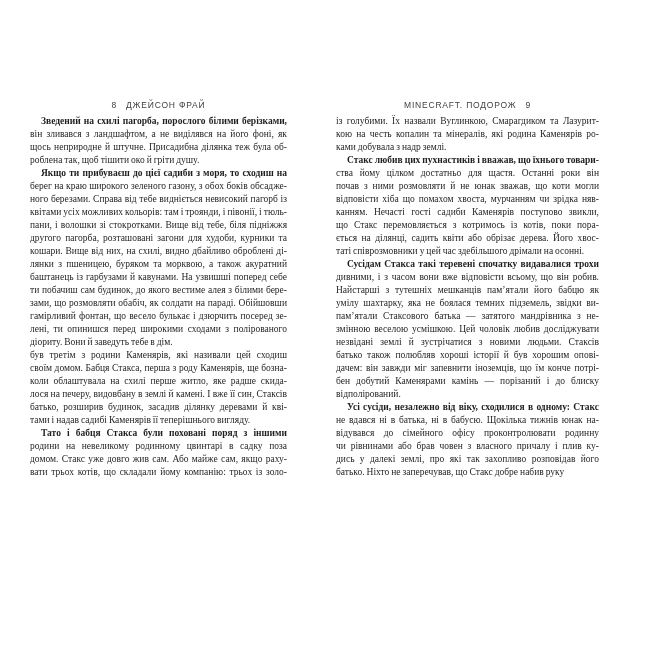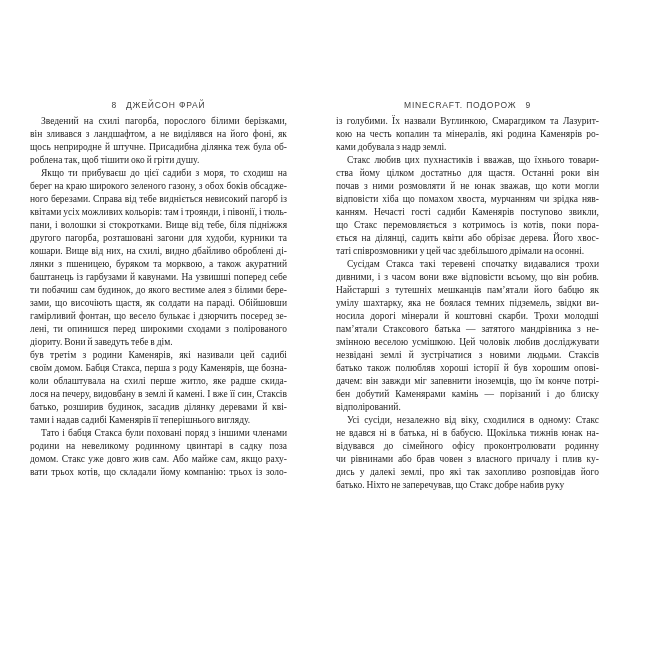--- a/index.html
+++ b/index.html
@@ -50,21 +50,21 @@
     font-size: 9.5px;
     line-height: 13px;
     word-spacing: -0.4px;
   }
   .line {
     height: 13px;
     overflow: hidden;
     text-align: justify;
     text-align-last: justify;
   }
-  .line.pfirst { text-indent: 11px; }
+  .line.pfirst { text-indent: 11px; font-weight: bold; }
   .line.plast  { text-align-last: left; }
 </style>
 </head>
 <body>
 
 <div class="spread">
 
   <div class="page left">
     <div class="running-head">
       <span>8</span>
@@ -78,25 +78,25 @@
         <div class="line pfirst">Якщо ти прибуваєш до цієї садиби з моря, то сходиш на</div>
         <div class="line">берег на краю широкого зеленого газону, з обох боків обсадже-</div>
         <div class="line">ного березами. Справа від тебе видніється невисокий пагорб із</div>
         <div class="line">квітами усіх можливих кольорів: там і троянди, і півонії, і тюль-</div>
         <div class="line">пани, і волошки зі стокротками. Вище від тебе, біля підніжжя</div>
         <div class="line">другого пагорба, розташовані загони для худоби, курники та</div>
         <div class="line">кошари. Вище від них, на схилі, видно дбайливо оброблені ді-</div>
         <div class="line">лянки з пшеницею, буряком та морквою, а також акуратний</div>
         <div class="line">баштанець із гарбузами й кавунами. На узвишші поперед себе</div>
         <div class="line">ти побачиш сам будинок, до якого вестиме алея з білими бере-</div>
-        <div class="line">зами, що височіють щастя, як солдати на параді. Обійшовши</div>
+        <div class="line">зами, що розмовляти обабіч, як солдати на параді. Обійшовши</div>
         <div class="line">гамірливий фонтан, що весело булькає і дзюрчить посеред зе-</div>
         <div class="line">лені, ти опинишся перед широкими сходами з полірованого</div>
         <div class="line plast">діориту. Вони й заведуть тебе в дім.</div>
-        <div class="line">був третім з родини Каменярів, які називали цей садибі</div>
+        <div class="line">був третім з родини Каменярів, які називали цей сходиш</div>
         <div class="line">своїм домом. Бабця Стакса, перша з роду Каменярів, ще бозна-</div>
         <div class="line">коли облаштувала на схилі перше житло, яке радше скида-</div>
         <div class="line">лося на печеру, видовбану в землі й камені. І вже її син, Стаксів</div>
         <div class="line">батько, розширив будинок, засадив ділянку деревами й кві-</div>
         <div class="line plast">тами і надав садибі Каменярів її теперішнього вигляду.</div>
         <div class="line pfirst">Тато і бабця Стакса були поховані поряд з іншими членами</div>
         <div class="line">родини на невеликому родинному цвинтарі в садку поза</div>
         <div class="line">домом. Стакс уже довго жив сам. Або майже сам, якщо раху-</div>
         <div class="line">вати трьох котів, що складали йому компанію: трьох із золо-</div>
       </div>
@@ -116,21 +116,20 @@
         <div class="line">почав з ними розмовляти й не юнак зважав, що коти могли</div>
         <div class="line">відповісти хіба що помахом хвоста, мурчанням чи зрідка няв-</div>
         <div class="line">канням. Нечасті гості садиби Каменярів поступово звикли,</div>
         <div class="line">що Стакс перемовляється з котримось із котів, поки пора-</div>
         <div class="line">ється на ділянці, садить квіти або обрізає дерева. Його хвос-</div>
         <div class="line plast">таті співрозмовники у цей час здебільшого дрімали на осонні.</div>
         <div class="line pfirst">Сусідам Стакса такі теревені спочатку видавалися трохи</div>
         <div class="line">дивними, і з часом вони вже відповісти всьому, що він робив.</div>
         <div class="line">Найстарші з тутешніх мешканців пам’ятали його бабцю як</div>
         <div class="line">умілу шахтарку, яка не боялася темних підземель, звідки ви-</div>
-        <div class="line">носила дорогі мінерали й коштовні скарби. Трохи молодші</div>
         <div class="line">пам’ятали Стаксового батька — затятого мандрівника з не-</div>
         <div class="line">змінною веселою усмішкою. Цей чоловік любив досліджувати</div>
         <div class="line">незвідані землі й зустрічатися з новими людьми. Стаксів</div>
         <div class="line">батько також полюбляв хороші історії й був хорошим опові-</div>
         <div class="line">дачем: він завжди міг запевнити іноземців, що їм конче потрі-</div>
         <div class="line">бен добутий Каменярами камінь — порізаний і до блиску</div>
         <div class="line plast">відполірований.</div>
         <div class="line pfirst">Усі сусіди, незалежно від віку, сходилися в одному: Стакс</div>
         <div class="line">не вдався ні в батька, ні в бабусю. Щокілька тижнів юнак на-</div>
         <div class="line">відувався до сімейного офісу проконтролювати родинну</div>

